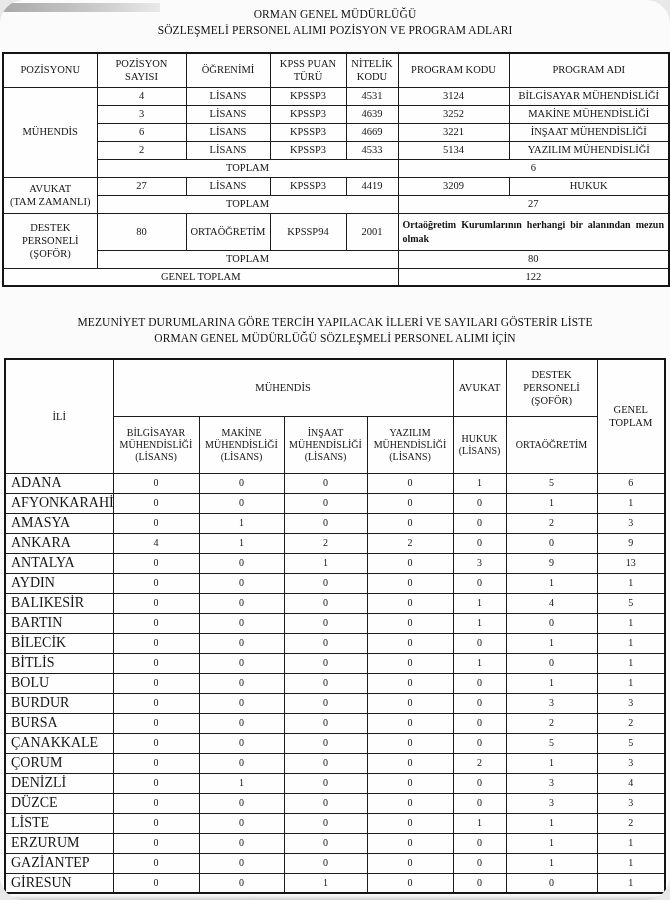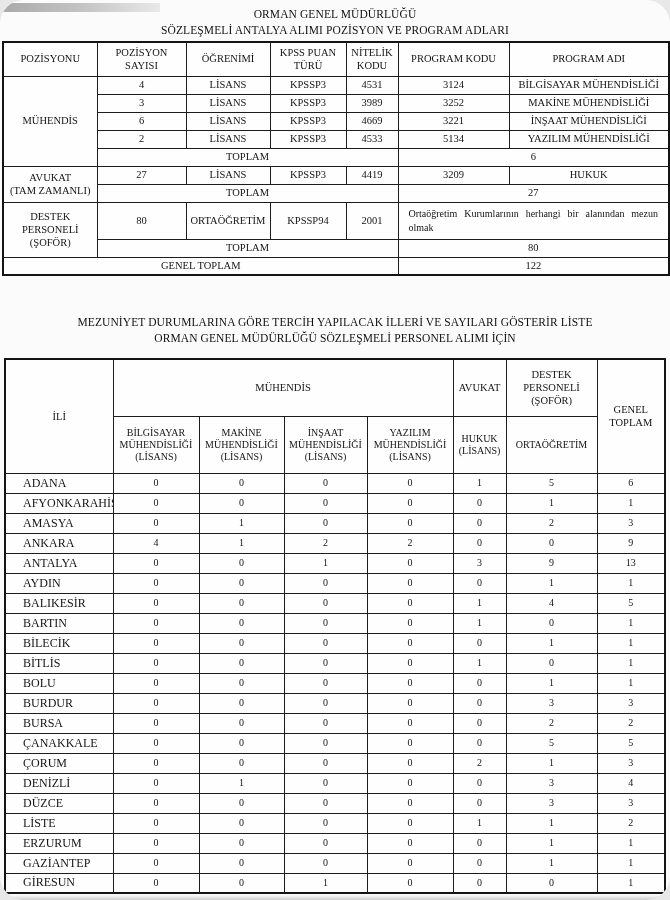--- a/index.html
+++ b/index.html
@@ -19,52 +19,52 @@
     position:absolute;left:0;bottom:0;width:100%;height:5px;
     background:linear-gradient(180deg,rgba(170,170,170,0) 0%,rgba(150,150,150,.45) 100%);
   }
   .doc-title{
     position:absolute;left:0;width:100%;text-align:center;
     font-size:11.5px;line-height:16px;letter-spacing:.1px;color:#111;
   }
   .title1{top:6px;}
   .title2{top:314px;}
   table{border-collapse:collapse;table-layout:fixed;background:#fefefe;position:absolute;}
-  .t1{top:41px;left:2px;width:666px;border:2.5px solid #141414;}
+  .t1{top:52px;left:2px;width:666px;border:2.5px solid #141414;}
   .t2{top:358px;left:4px;width:660px;border:2.5px solid #141414;}
   td{
     border:1.5px solid #1c1c1c;text-align:center;vertical-align:middle;
     padding:0 2px;font-size:10.5px;line-height:1.25;white-space:pre-line;
     overflow:hidden;
   }
   .h34{height:34px;}
   .r18{height:18px;}
   .r37{height:37px;}
   .hr1{height:57px;}
   .hr2{height:57px;margin-left:43px;}
   .t2 tbody tr{height:20px;}
   .t2 tbody td{font-size:10px;}
-  .t2 tbody td.city{font-size:12px;text-align:left;padding-left:17px;}
+  .t2 tbody td.city{font-size:14px;text-align:left;padding-left:5px;}
   .sub{font-size:10px;line-height:1.2;}
   .note{
     text-align:justify;text-align-last:left;font-size:10px;
-    padding:1px 10px;line-height:1.4;
+    padding:1px 4px;line-height:1.4;font-weight:bold;
   }
   .hdr{line-height:1.3;}
 </style>
 </head>
 <body>
 
 <div class="page">
 
   <div class="artifact-top"></div>
 
   <div class="doc-title title1">
     <div>ORMAN GENEL MÜDÜRLÜĞÜ</div>
-    <div>SÖZLEŞMELİ ANTALYA ALIMI POZİSYON VE PROGRAM ADLARI</div>
+    <div>SÖZLEŞMELİ PERSONEL ALIMI POZİSYON VE PROGRAM ADLARI</div>
   </div>
 
   <table class="t1">
     <colgroup>
       <col style="width:94px">
         <col style="width:89px">
         <col style="width:84px">
       <col style="width:76px">
         <col style="width:52px">
         <col style="width:111px">
@@ -86,21 +86,21 @@
       <td>LİSANS</td>
       <td>KPSSP3</td>
       <td>4531</td>
       <td>3124</td>
       <td>BİLGİSAYAR MÜHENDİSLİĞİ</td>
     </tr>
     <tr class="r18">
       <td>3</td>
       <td>LİSANS</td>
       <td>KPSSP3</td>
-      <td>3989</td>
+      <td>4639</td>
       <td>3252</td>
       <td>MAKİNE MÜHENDİSLİĞİ</td>
     </tr>
     <tr class="r18">
       <td>6</td>
       <td>LİSANS</td>
       <td>KPSSP3</td>
       <td>4669</td>
       <td>3221</td>
       <td>İNŞAAT MÜHENDİSLİĞİ</td>

